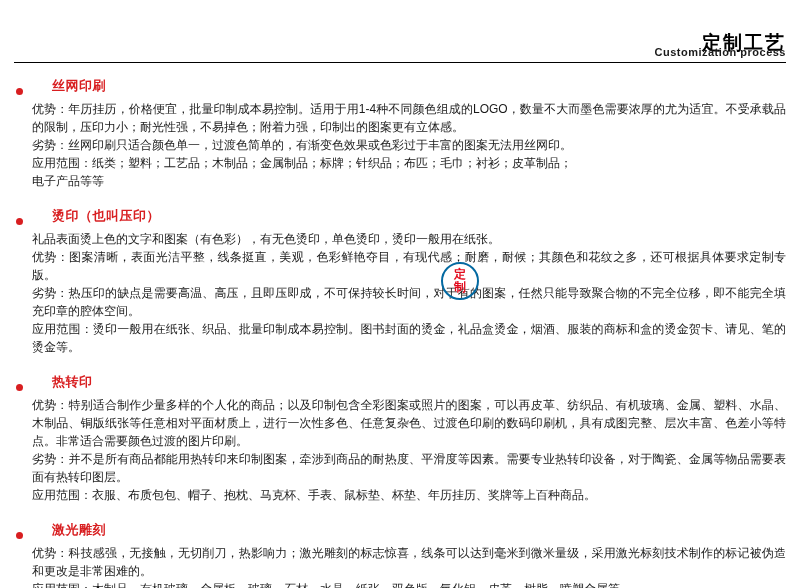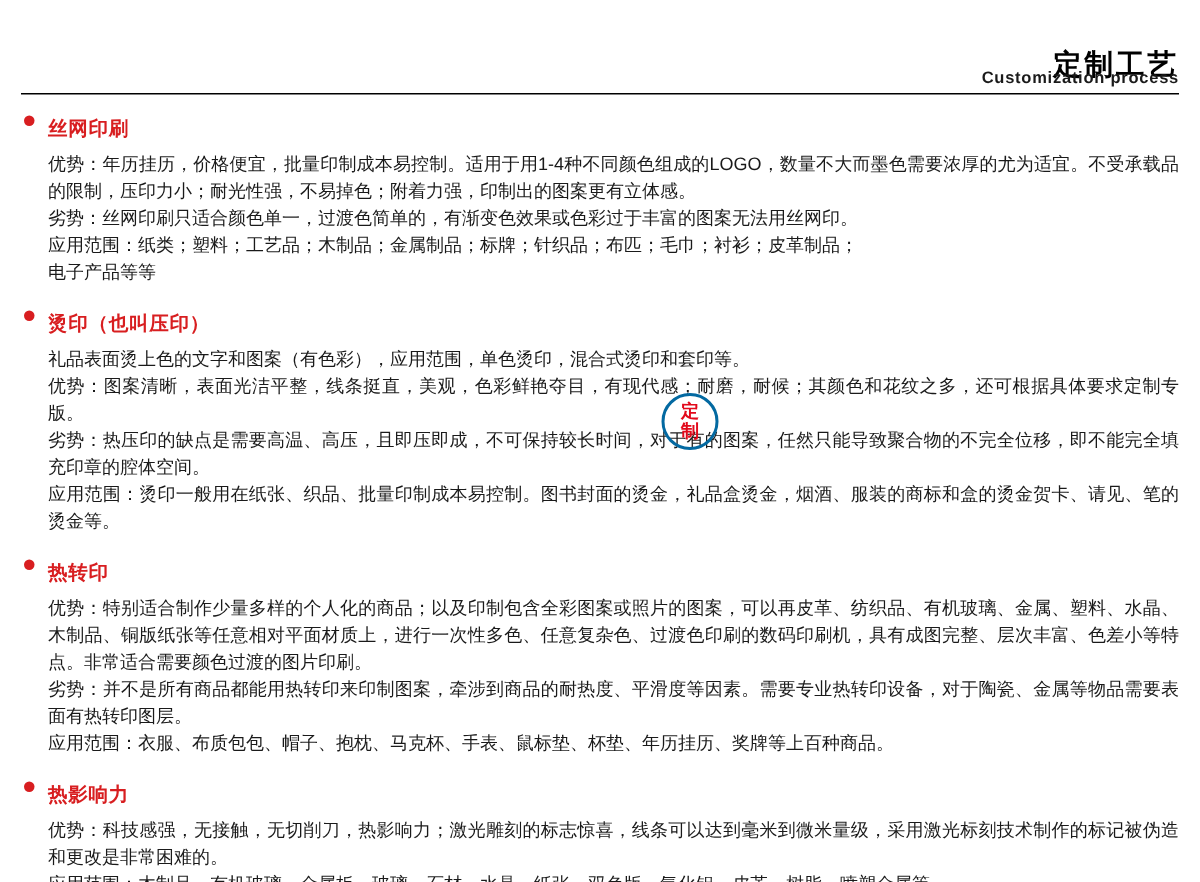--- a/index.html
+++ b/index.html
@@ -49,22 +49,23 @@
   .rule {
     border: 0;
     border-top: 1px solid #000000;
     margin: 0 0 14px 0;
   }
   .section {
     margin-bottom: 17px;
   }
   .section-head {
     display: flex;
-    align-items: flex-start;
+    align-items: flex-end;
     margin-bottom: 5px;
+    gap: 20px;
   }
   .bullet {
     width: 7px;
     height: 7px;
     border-radius: 50%;
     background: #d81e20;
     margin-right: 9px;
     margin-left: 2px;
     flex: 0 0 auto;
   }
@@ -149,21 +150,21 @@
       <p class="para">电子产品等等</p>
     </div>
   </div>
 
   <div class="section">
     <div class="section-head">
       <span class="bullet"></span>
       <span class="section-title">烫印（也叫压印）</span>
     </div>
     <div class="body-block">
-      <p class="para">礼品表面烫上色的文字和图案（有色彩），应用范围，单色烫印，混合式烫印和套印等。</p>
+      <p class="para">礼品表面烫上色的文字和图案（有色彩），有无色烫印，单色烫印，烫印一般用在纸张。</p>
       <p class="para">优势：图案清晰，表面光洁平整，线条挺直，美观，色彩鲜艳夺目，有现代感；耐磨，耐候；其颜色和花纹之多，还可根据具体要求定制专版。</p>
       <p class="para">劣势：热压印的缺点是需要高温、高压，且即压即成，不可保持较长时间，对于有的图案，任然只能导致聚合物的不完全位移，即不能完全填充印章的腔体空间。</p>
       <p class="para">应用范围：烫印一般用在纸张、织品、批量印制成本易控制。图书封面的烫金，礼品盒烫金，烟酒、服装的商标和盒的烫金贺卡、请见、笔的烫金等。</p>
     </div>
   </div>
 
   <div class="section">
     <div class="section-head">
       <span class="bullet"></span>
       <span class="section-title">热转印</span>
@@ -171,21 +172,21 @@
     <div class="body-block">
       <p class="para">优势：特别适合制作少量多样的个人化的商品；以及印制包含全彩图案或照片的图案，可以再皮革、纺织品、有机玻璃、金属、塑料、水晶、木制品、铜版纸张等任意相对平面材质上，进行一次性多色、任意复杂色、过渡色印刷的数码印刷机，具有成图完整、层次丰富、色差小等特点。非常适合需要颜色过渡的图片印刷。</p>
       <p class="para">劣势：并不是所有商品都能用热转印来印制图案，牵涉到商品的耐热度、平滑度等因素。需要专业热转印设备，对于陶瓷、金属等物品需要表面有热转印图层。</p>
       <p class="para">应用范围：衣服、布质包包、帽子、抱枕、马克杯、手表、鼠标垫、杯垫、年历挂历、奖牌等上百种商品。</p>
     </div>
   </div>
 
   <div class="section">
     <div class="section-head">
       <span class="bullet"></span>
-      <span class="section-title">热影响力</span>
+      <span class="section-title">激光雕刻</span>
     </div>
     <div class="body-block">
       <p class="para">优势：科技感强，无接触，无切削刀，热影响力；激光雕刻的标志惊喜，线条可以达到毫米到微米量级，采用激光标刻技术制作的标记被伪造和更改是非常困难的。</p>
       <p class="para">应用范围：木制品、有机玻璃、金属板、玻璃、石材、水晶、纸张、双色版、氧化铝、皮革、树脂、喷塑金属等。</p>
     </div>
   </div>
 
   <div class="watermark">
     <span class="wm-seal">
         <span>定制</span>

